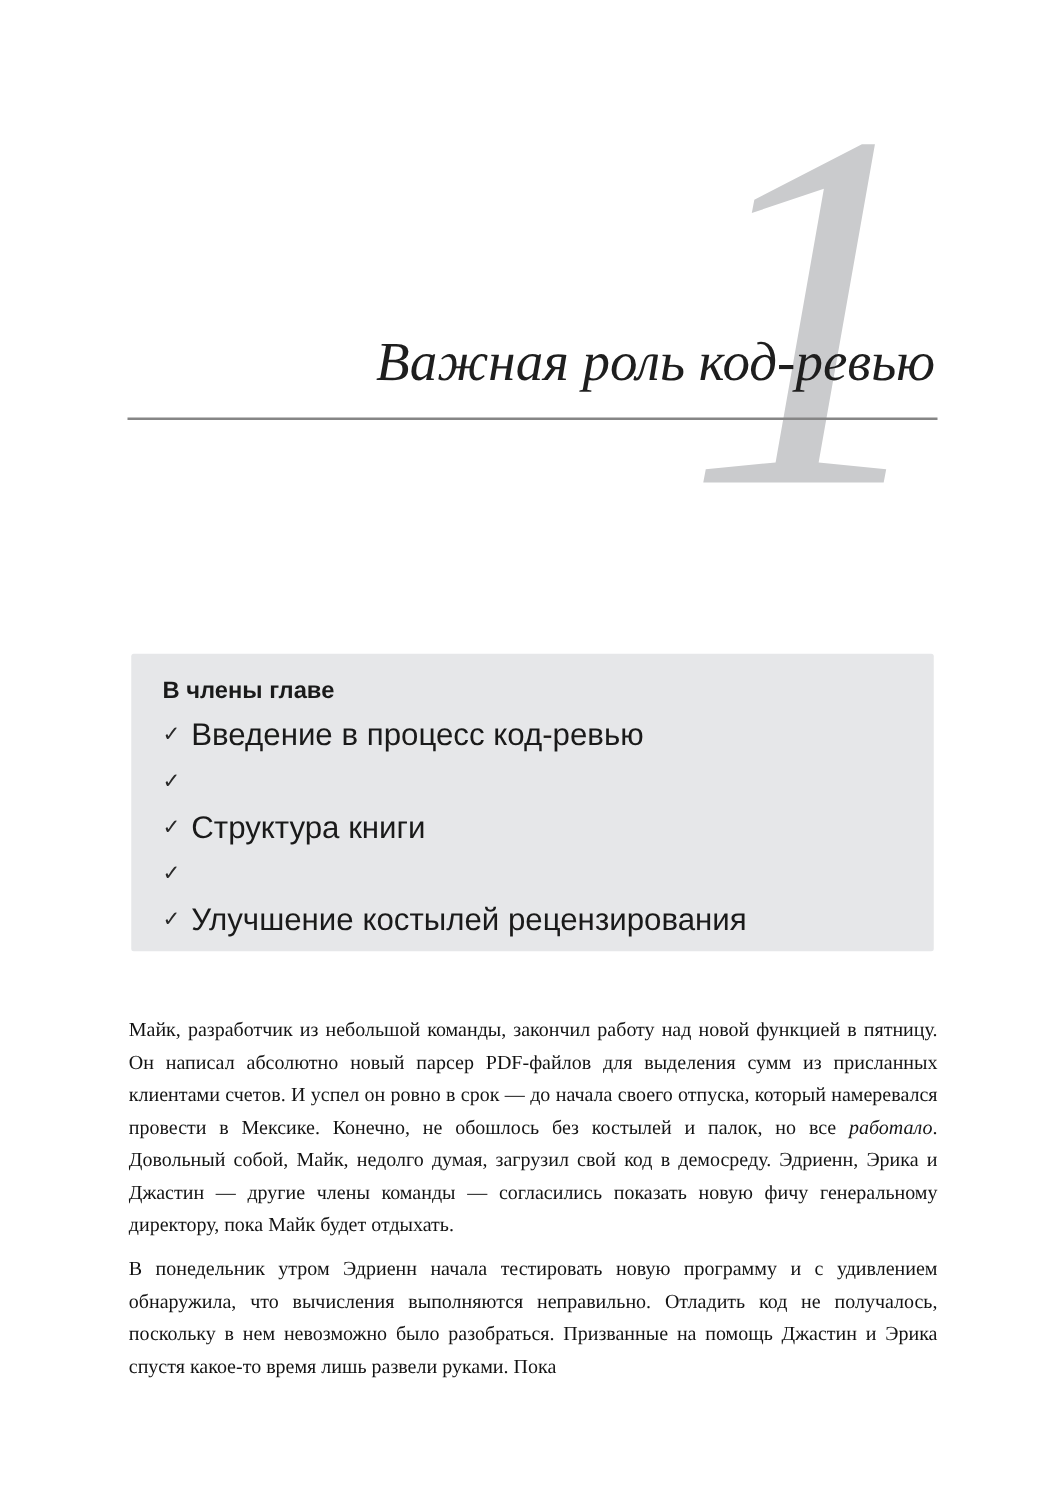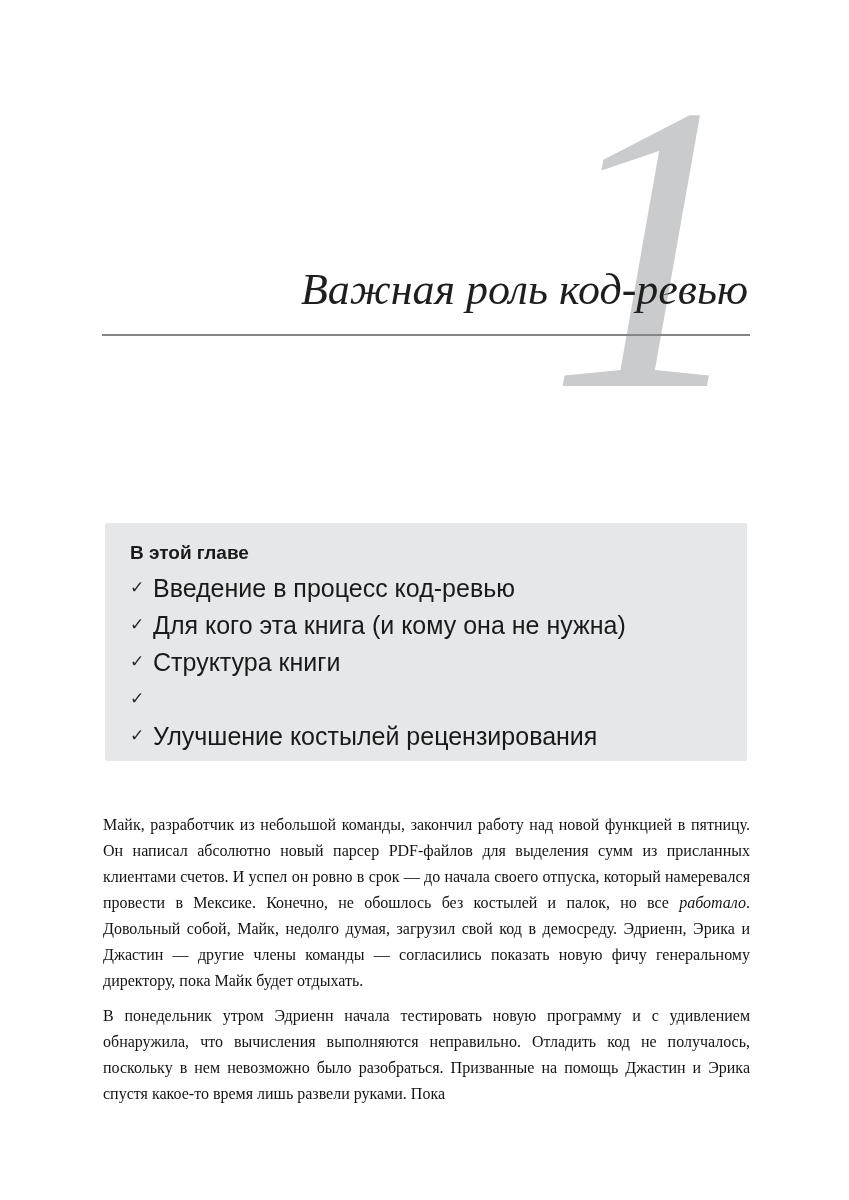--- a/index.html
+++ b/index.html
@@ -112,29 +112,28 @@
 
 <div class="page">
 
   <div class="chapter-number">1</div>
 
   <h1 class="chapter-title">Важная роль код-ревью</h1>
 
   <div class="title-rule"></div>
 
   <div class="chapter-box">
-    <div class="chapter-box-heading">В этой главе</div>
+    <div class="chapter-box-heading">В члены главе</div>
 
     <div class="check-item">
       <span class="check-icon">✓</span>
       <span class="check-label">Введение в процесс код-ревью</span>
     </div>
     <div class="check-item">
       <span class="check-icon">✓</span>
-      <span class="check-label">Для кого эта книга (и кому она не нужна)</span>
     </div>
     <div class="check-item">
       <span class="check-icon">✓</span>
       <span class="check-label">Структура книги</span>
     </div>
     <div class="check-item">
       <span class="check-icon">✓</span>
     </div>
     <div class="check-item">
       <span class="check-icon">✓</span>

